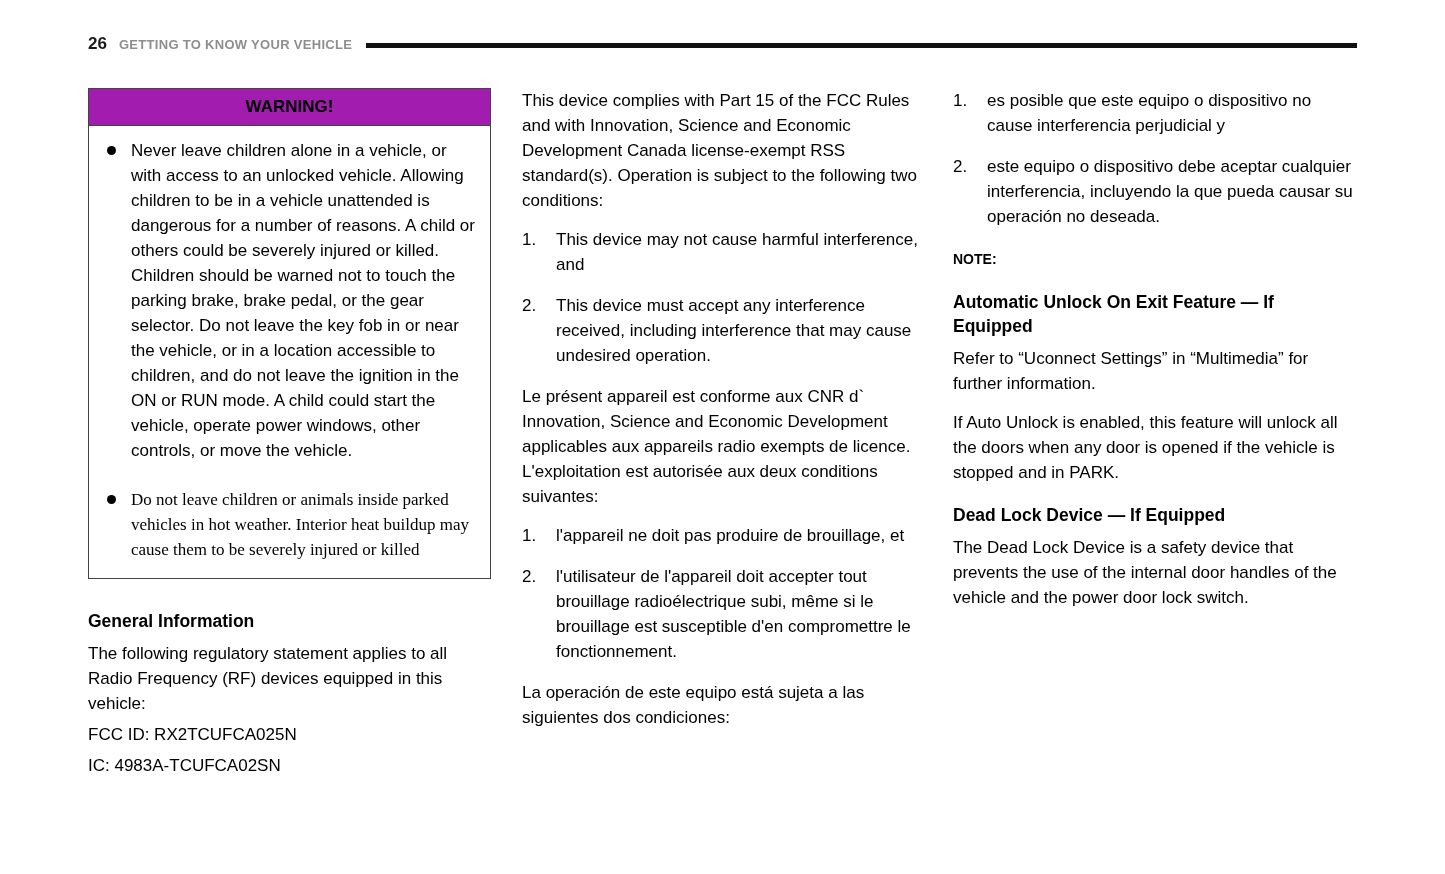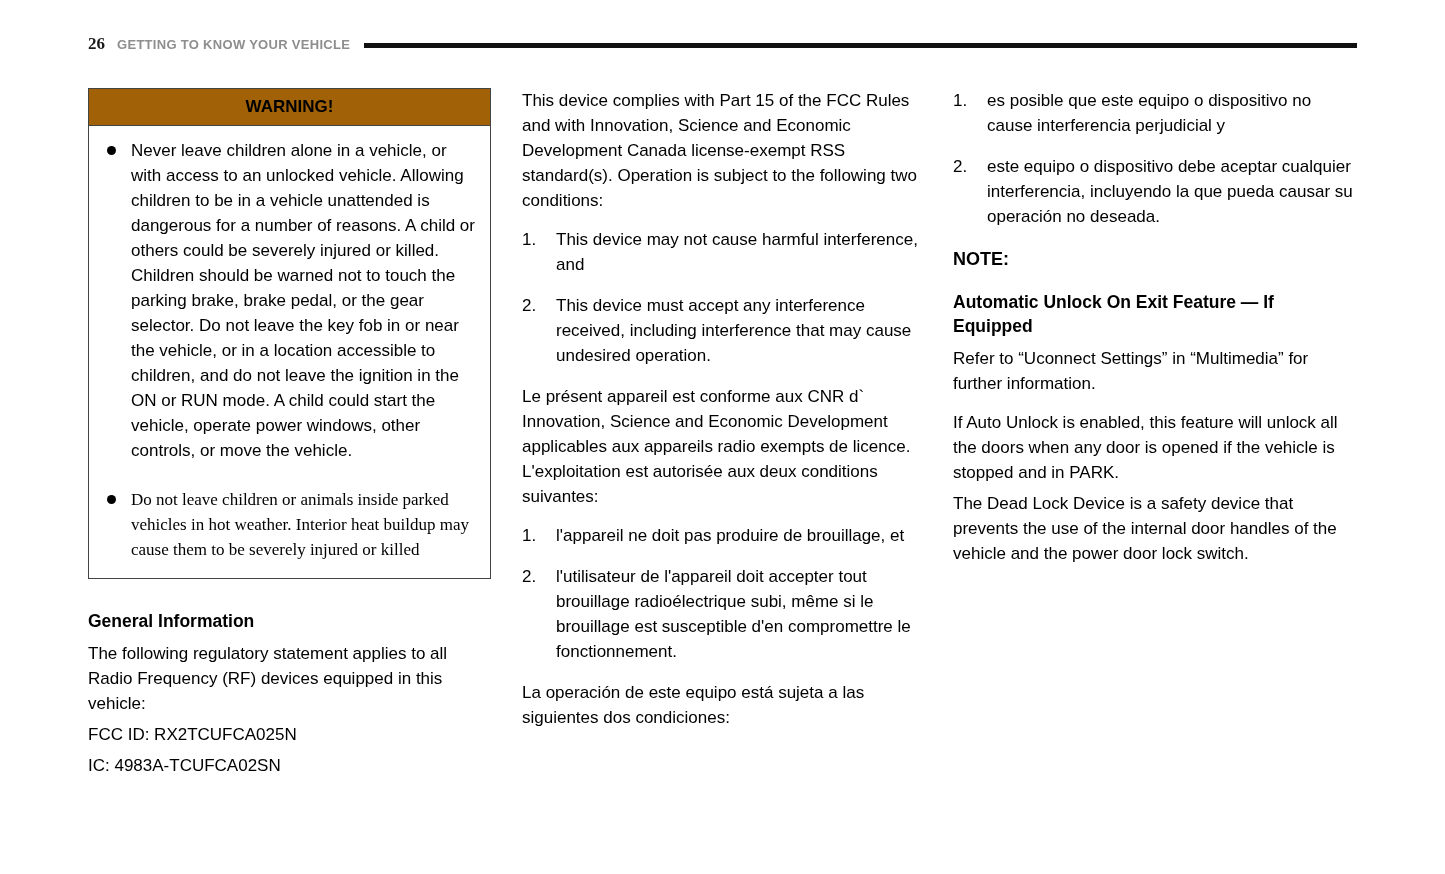--- a/index.html
+++ b/index.html
@@ -17,21 +17,20 @@
   .page-header {
     display: flex;
     align-items: center;
     margin-bottom: 34px;
   }
   .page-number {
     font-weight: bold;
     font-size: 17px;
     color: #1a1a1a;
     margin-right: 12px;
-    font-family: Liberation Serif, serif;
   }
   .section-title {
     font-weight: bold;
     font-size: 13px;
     color: #8e8e8e;
     letter-spacing: 0.3px;
     white-space: nowrap;
   }
   .header-rule {
     flex: 1;
@@ -44,21 +43,21 @@
   
   .columns { display: flex; gap: 31px; align-items: flex-start; }
   .col { flex: 1; font-size: 17px; line-height: 25px; }
 
   
   .warning-box {
     border: 1px solid #444444;
     margin-bottom: 30px;
   }
   .warning-title {
-    background: #a16207;
+    background: #a21caf;
     border-bottom: 1px solid #444444;
     text-align: center;
     font-weight: bold;
     font-size: 17px;
     padding: 5px 0 6px 0;
   }
   .warning-list { list-style: none; padding: 12px 10px 16px 14px; }
   .warning-list li {
     position: relative;
     padding-left: 28px;
@@ -76,21 +75,21 @@
   }
 
   
   h2.doc-heading {
     font-size: 17.5px;
     line-height: 24px;
     font-weight: bold;
     margin: 18px 0 8px 0;
   }
   h3.note-heading {
-    font-size: 18px;
+    font-size: 14px;
     font-weight: bold;
     margin: 18px 0 2px 0;
   }
 
   p.doc-para { margin-bottom: 14px; }
   p.tight { margin-bottom: 6px; }
 
   
   .num-list { list-style: none; margin: 2px 0 14px 0; }
   .num-item { display: flex; margin-bottom: 16px; }
@@ -182,18 +181,19 @@
           <span class="num-text">este equipo o dispositivo debe aceptar cualquier interferencia, incluyendo la que pueda causar su operación no deseada.</span>
         </li>
       </ol>
 
       <h3 class="note-heading">NOTE:</h3>
 
       <h2 class="doc-heading">Automatic Unlock On Exit Feature — If Equipped</h2>
       <p class="doc-para">Refer to “Uconnect Settings” in “Multimedia” for further information.</p>
       <p class="doc-para tight">If Auto Unlock is enabled, this feature will unlock all the doors when any door is opened if the vehicle is stopped and in PARK.</p>
 
+      <h2 class="doc-heading">Dead Lock Device — If Equipped</h2>
       <p class="doc-para tight">The Dead Lock Device is a safety device that prevents the use of the internal door handles of the vehicle and the power door lock switch.</p>
 
     </section>
 
   </main>
 </div>
 
 </body></html>

